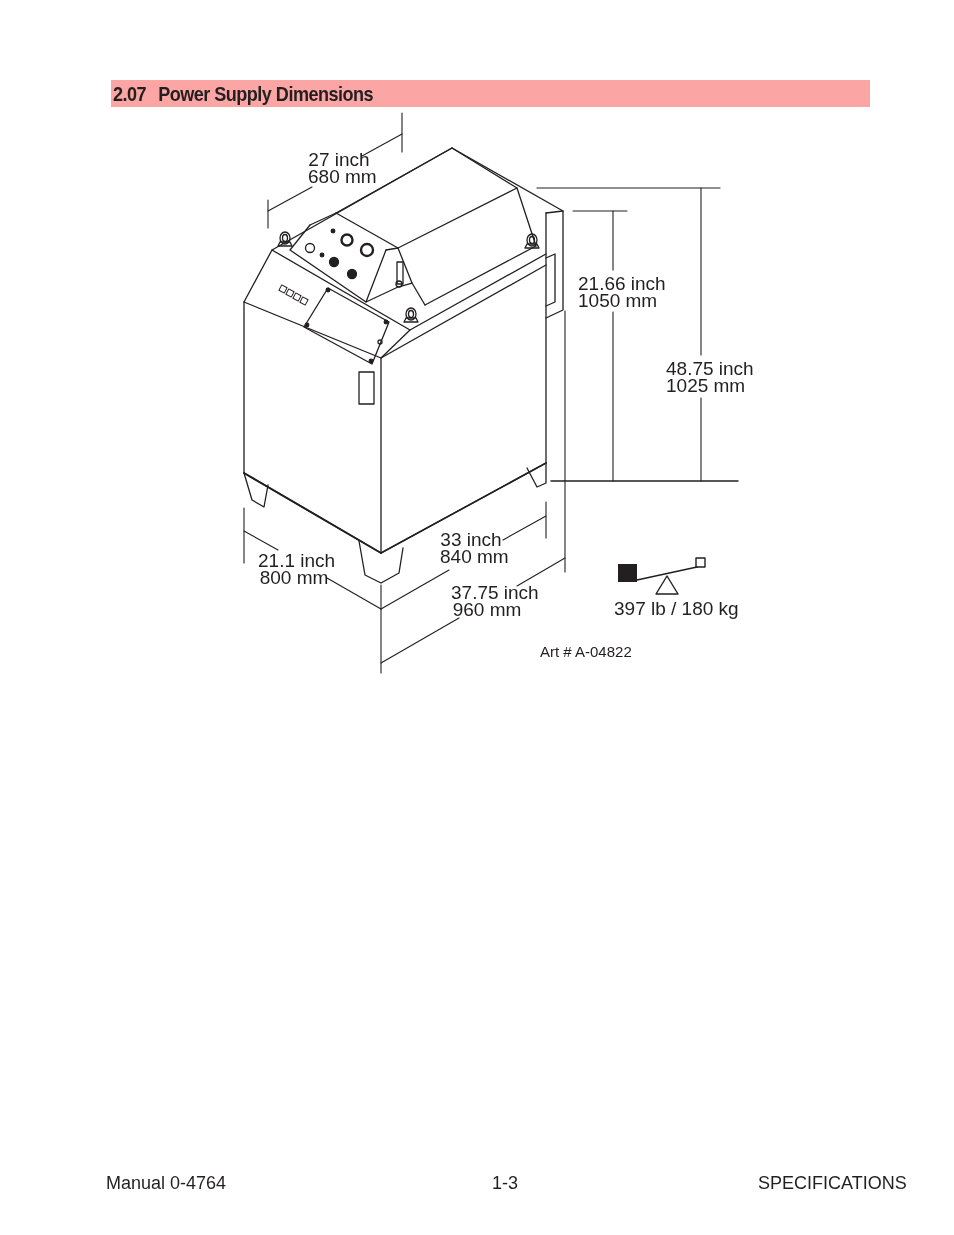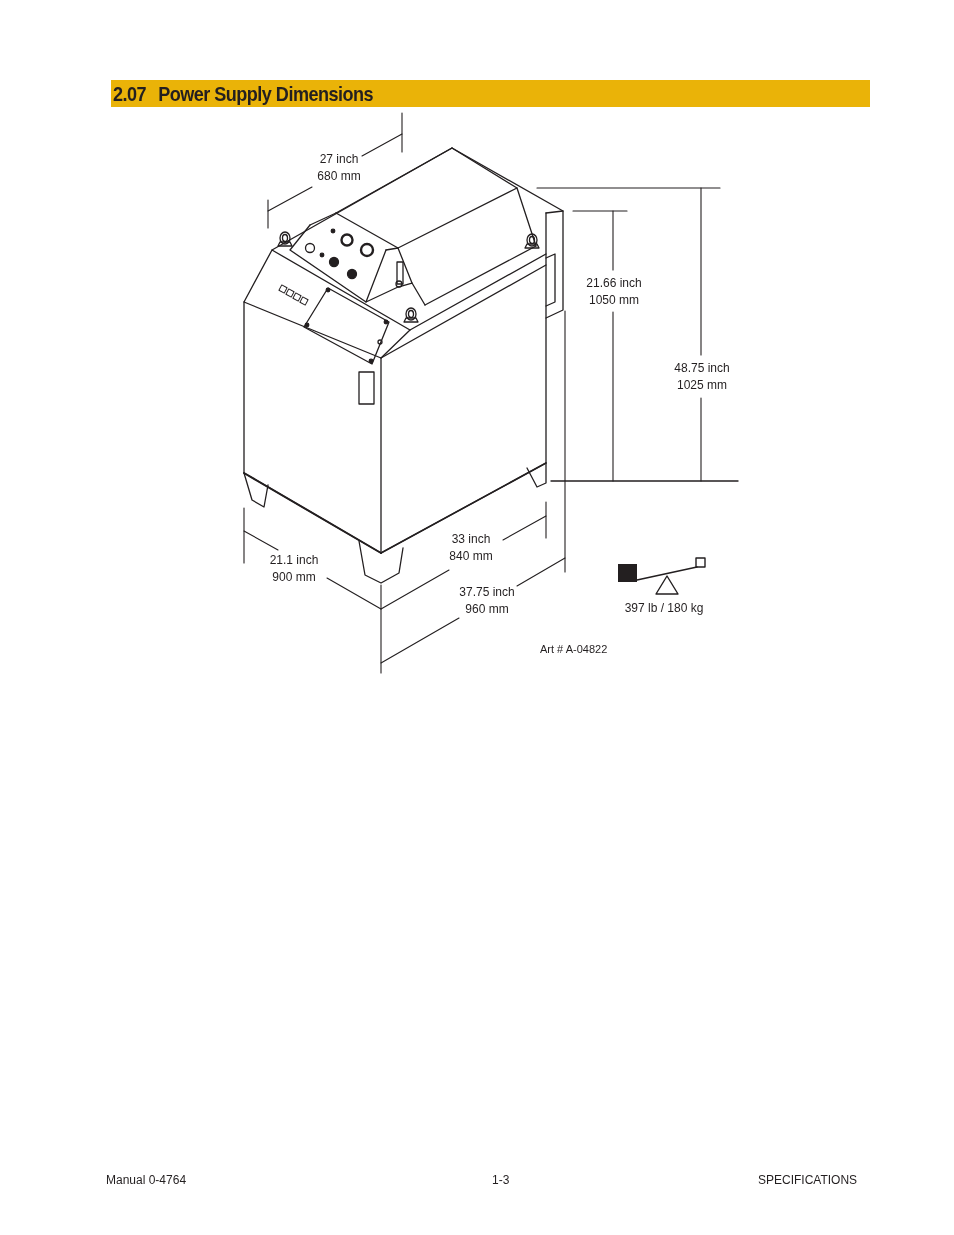--- a/index.html
+++ b/index.html
@@ -1,30 +1,30 @@
 <!DOCTYPE html>
 <html><head>
 <meta charset="utf-8">
 <style>
   html, body { margin: 0; padding: 0; background: #ffffff; }
   body { width: 954px; height: 1235px; position: relative; overflow: hidden;
          font-family: "Liberation Sans", sans-serif; color: #231f20; }
   .section-bar { position: absolute; left: 111px; top: 80px; width: 759px; height: 27px;
-                 background: #eab308; }
+                 background: #fca5a5; }
   .section-title { position: absolute; left: 2px; top: 0; line-height: 27px;
                    font-family: "Liberation Sans", sans-serif; font-weight: bold;
                    font-size: 21px; letter-spacing: -0.6px; transform: scaleX(0.86);
                    transform-origin: left center; color: #231f20; white-space: nowrap; }
   .section-title .num { margin-right: 14px; }
   svg.drawing { position: absolute; left: 0; top: 0; }
-  .lbl { position: absolute; font-size: 12px; line-height: 17px; text-align: center;
+  .lbl { position: absolute; font-size: 19px; line-height: 17px; text-align: center;
          color: #231f20; white-space: nowrap; }
   .lbl span { display: block; }
-  .art { position: absolute; font-size: 11px; color: #231f20; }
-  .footer { position: absolute; top: 1173px; font-size: 12px; color: #231f20; }
+  .art { position: absolute; font-size: 15px; color: #231f20; }
+  .footer { position: absolute; top: 1173px; font-size: 18px; color: #231f20; }
 </style>
 </head>
 <body>
 
 <div class="section-bar">
   <div class="section-title"><span class="num">2.07</span><span>Power Supply Dimensions</span></div>
 </div>
 
 <svg class="drawing" width="954" height="1235" viewBox="0 0 954 1235" fill="none" stroke="#231f20" stroke-width="1.3" stroke-linejoin="round" stroke-linecap="round">
 
@@ -160,21 +160,21 @@
 <div class="lbl" style="left:578px;top:275px;width:72px;">
   <span>21.66 inch</span>
   <span>1050 mm</span>
 </div>
 <div class="lbl" style="left:666px;top:360px;width:72px;">
   <span>48.75 inch</span>
   <span>1025 mm</span>
 </div>
 <div class="lbl" style="left:258px;top:552px;width:72px;">
   <span>21.1 inch</span>
-  <span>900 mm</span>
+  <span>800 mm</span>
 </div>
 <div class="lbl" style="left:440px;top:531px;width:62px;">
   <span>33 inch</span>
   <span>840 mm</span>
 </div>
 <div class="lbl" style="left:451px;top:584px;width:72px;">
   <span>37.75 inch</span>
   <span>960 mm</span>
 </div>
 <div class="lbl" style="left:614px;top:600px;width:100px;">397 lb / 180 kg</div>

